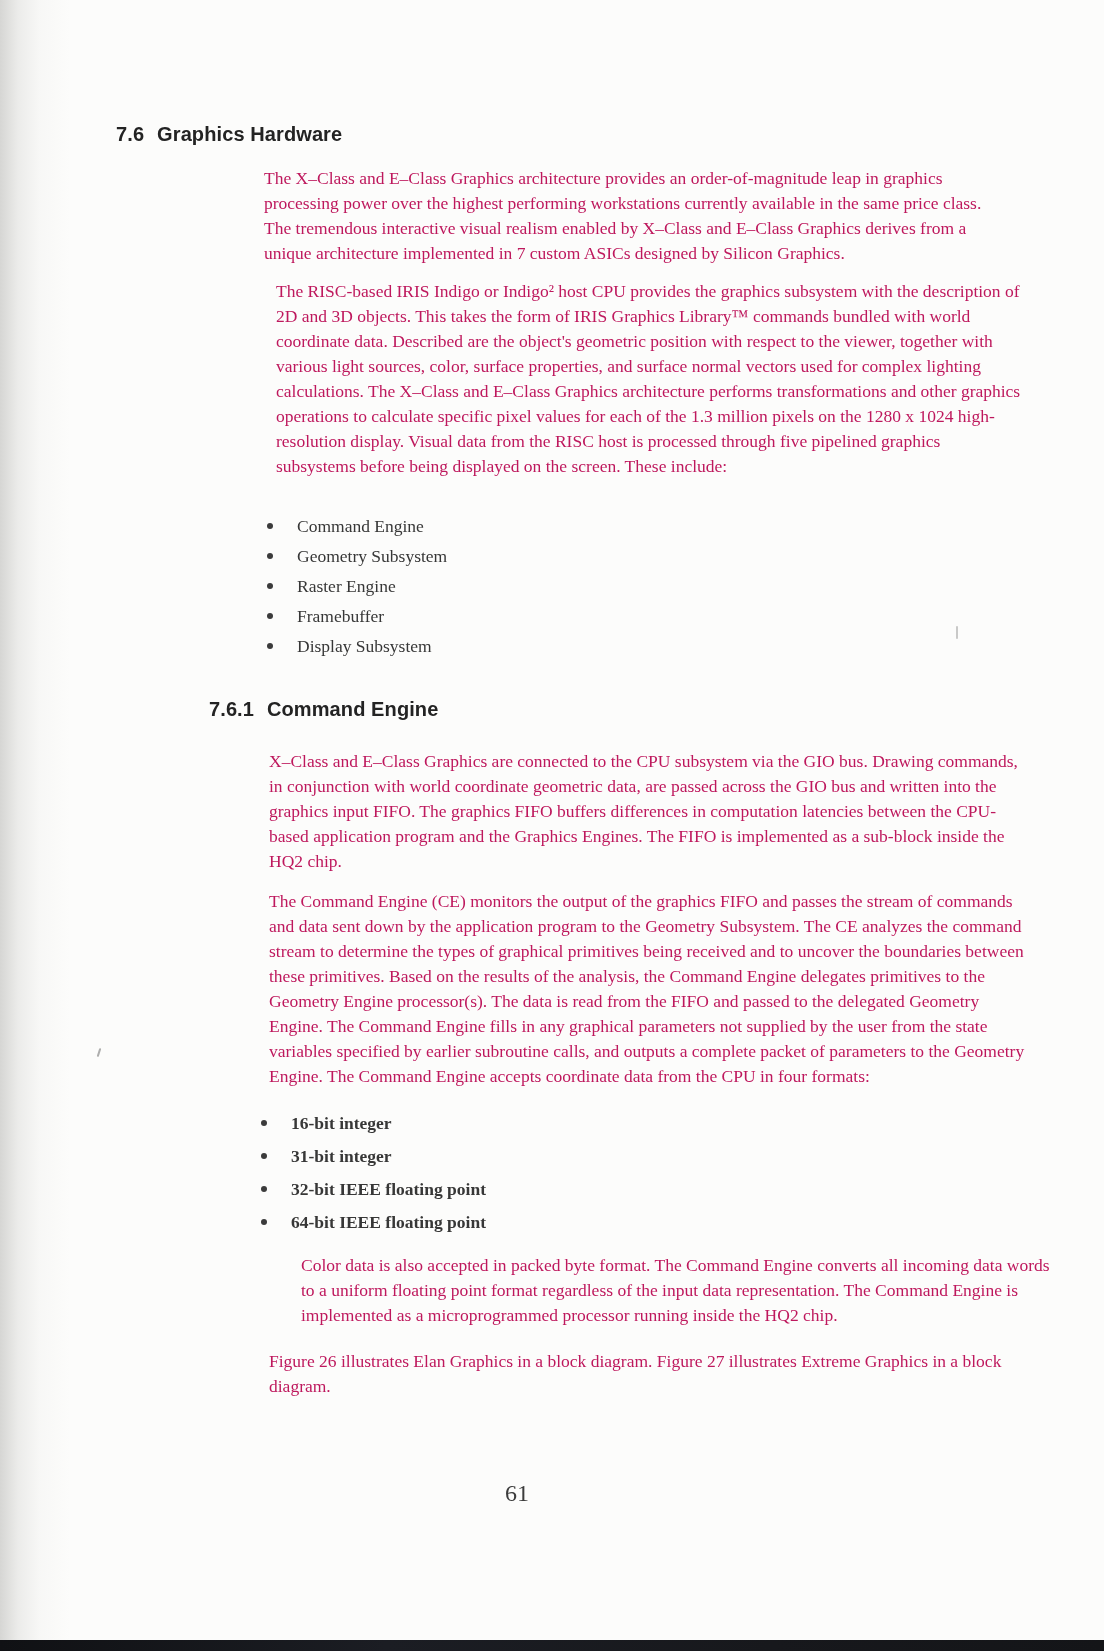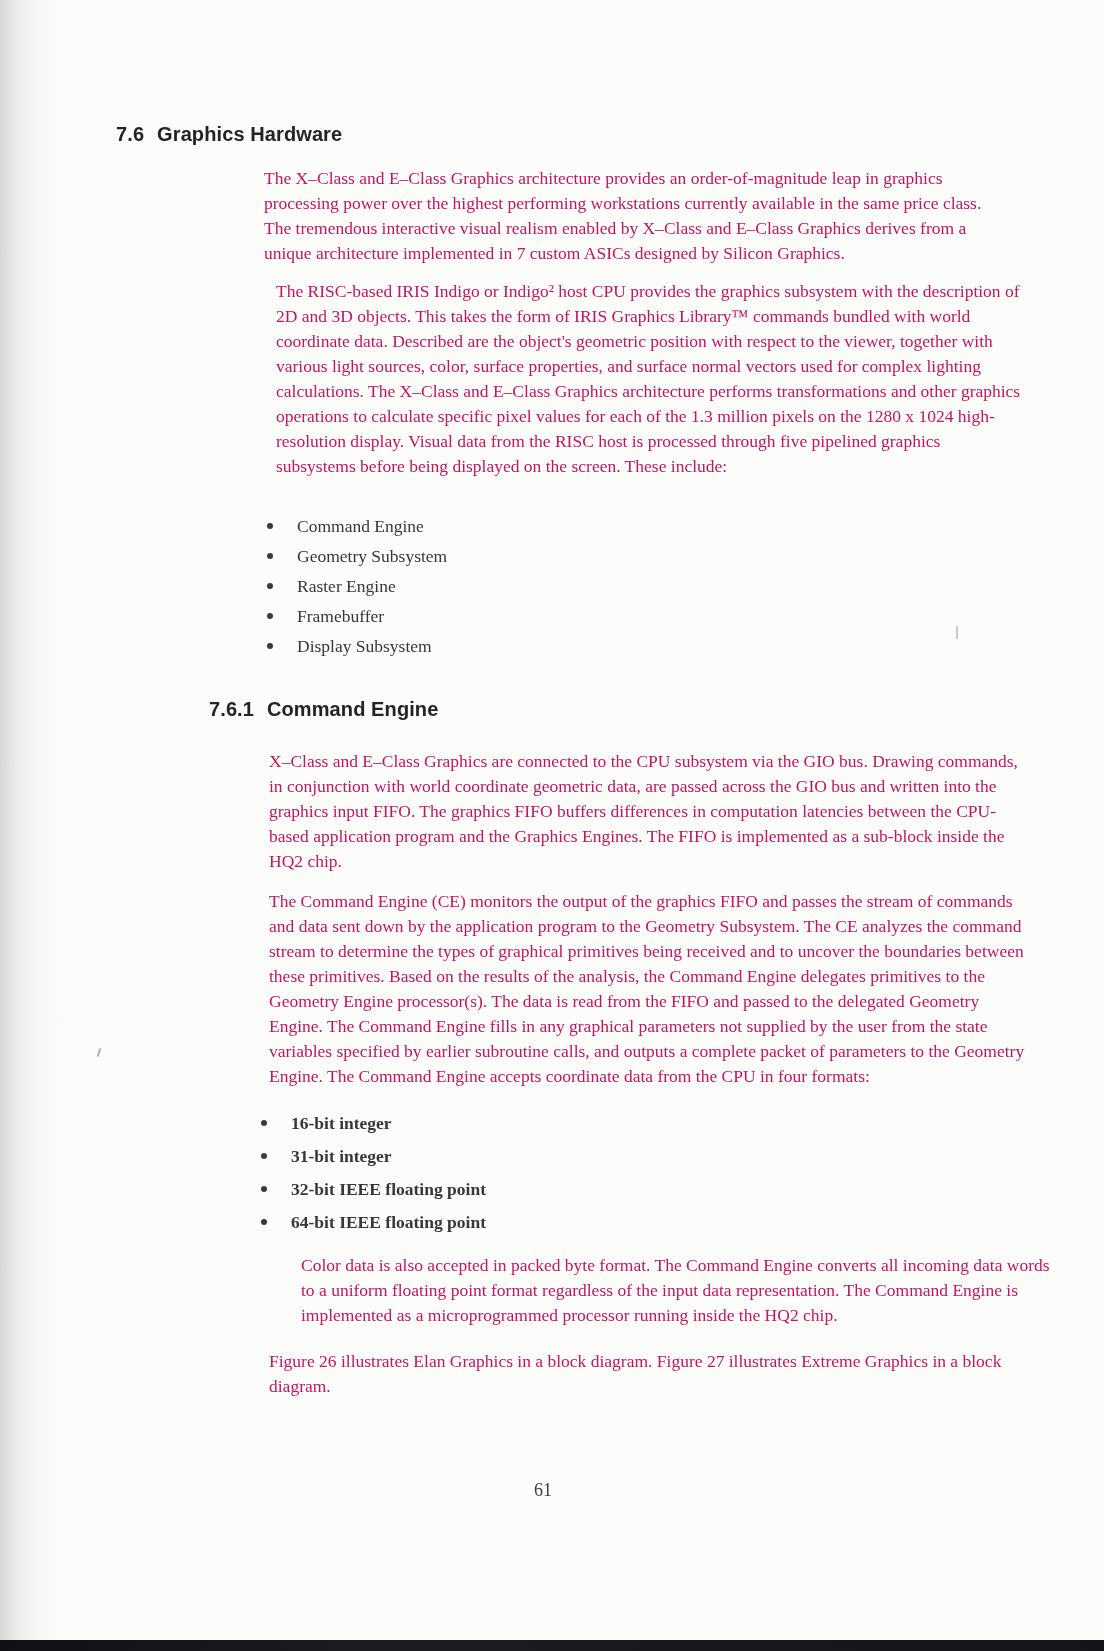--- a/index.html
+++ b/index.html
@@ -82,23 +82,23 @@
   .list1 li { height: 30px; line-height: 30px; }
   .list2 li { height: 33px; line-height: 33px; }
   .bullet {
     position: absolute; left: 3px; width: 6px; height: 6px;
     border-radius: 50%; background: #3b3b3b;
   }
   .list1 .bullet { top: 12px; }
   .list2 .bullet { top: 13px; }
 
   .pageno {
-    position: absolute; left: 487px; top: 1480px; width: 112px;
-    text-align: center;
-    font-size: 18px; color: #3c3c3c;
+    position: absolute; left: 505px; top: 1480px; width: 112px;
+    text-align: left;
+    font-size: 24px; color: #3c3c3c;
   }
 </style>
 </head>
 <body>
 
 <div class="page">
 
   <div class="left-shadow"></div>
 
   <h1 class="h-sec">

